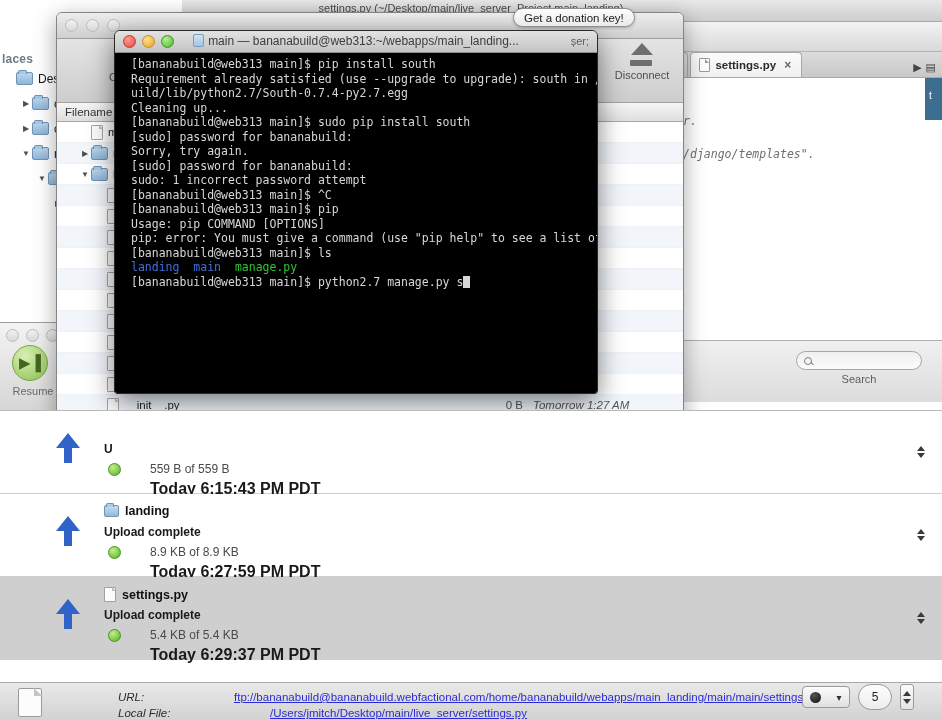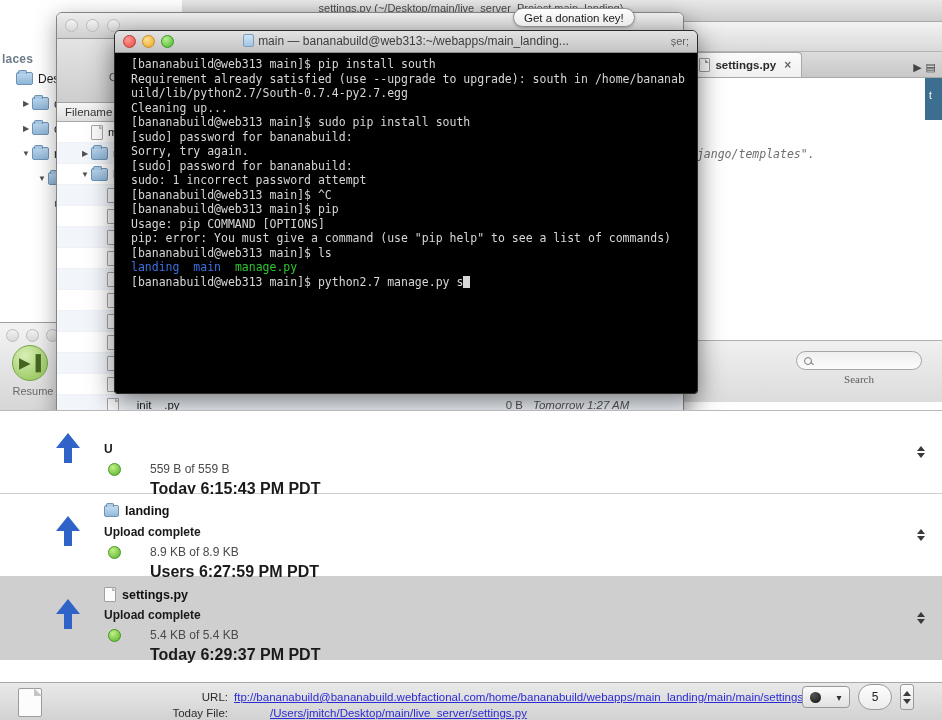--- a/index.html
+++ b/index.html
@@ -107,21 +107,21 @@
     display: flex; align-items: center; padding-left: 7px;
   }
   .mag {
     width: 8px; height: 8px; border: 1.4px solid #7e7e7e; border-radius: 50%;
     position: relative;
   }
   .mag:after { content:''; position:absolute; width:4px; height:1.4px;
     background:#7e7e7e; right:-3px; bottom:-1px; transform: rotate(45deg); }
   .search-label {
     position: absolute; left: 196px; top: 32px; width: 126px;
-    text-align: center; font-size: 11px; color: #5d5d5d; font-family: Liberation Serif, serif;
+    text-align: center; font-size: 11px; color: #5d5d5d;
   }
   .ed-right-accent {
     position:absolute; left:925px; top:78px; width:17px; height:42px;
     background:#3b6e8f;
   }
   .ed-right-accent span{ color:#fff; font-size:10px; position:absolute; left:4px; top:12px;}
 
   
   .finder-win {
     position: absolute; left: 0; top: 0; width: 182px; height: 330px;
@@ -259,21 +259,21 @@
   .ftp-statusbar .cnt{ padding-left:38px; font-weight:bold; }
   .ftp-statusbar .padlock{ margin-left:auto; padding-right:12px; color:#c0622a; font-size:12px;}
   .ftp-bottom {
     position:absolute; left:0; bottom:0; width:626px; height:27px;
     background: linear-gradient(to bottom,#e6e6e6,#cfcfcf);
     border-top:1px solid #a9a9a9;
   }
 
   
   .term-win {
-    position:absolute; left:114px; top:30px; width:584px; height:364px;
+    position:absolute; left:114px; top:30px; width:484px; height:364px;
     border-radius:6px 6px 3px 3px; overflow:hidden;
     box-shadow: 0 8px 26px rgba(0,0,0,.5);
     border:1px solid #2a2a2a;
   }
   .term-titlebar {
     height:22px; width:100%;
     background: linear-gradient(to bottom,#e3e3e3 0%, #c3c3c3 100%);
     border-bottom:1px solid #8e8e8e;
     display:flex; align-items:center; position:relative;
   }
@@ -369,21 +369,21 @@
     background: linear-gradient(to bottom,#e9e9e9,#d2d2d2);
     border-top:1px solid #a8a8a8;
   }
   .insp-doc{
     position:absolute; left:18px; top:5px; width:24px;height:29px;
     background:#fcfcfc;border:1px solid #9b9b9b;border-radius:2px;position:relative;
   }
   .insp-doc:after{content:'';position:absolute;right:-1px;top:-1px;
     border-width:0 8px 8px 0;border-style:solid;
     border-color:transparent transparent #c5c5c5 transparent;}
-  .insp-lbl{ position:absolute; font-size:11.5px; color:#2c2c2c; text-align:right; width:110px;}
+  .insp-lbl{ position:absolute; font-size:11.5px; color:#2c2c2c; width:110px;font-style:italic;}
   .insp-val{ position:absolute; font-size:11.5px; color:#2b2bd6;
              text-decoration:underline; white-space:nowrap; }
   .insp-pop {
     position:absolute; left:802px; top:686px; width:48px; height:22px;
     background: linear-gradient(to bottom,#fcfcfc,#e0e0e0);
     border:1px solid #999; border-radius:4px;
     display:flex; align-items:center; justify-content:space-around;
     font-size:10px; color:#333;
   }
   .pop-dot{ width:11px;height:11px;border-radius:50%;
@@ -764,21 +764,21 @@
       <div class="xfer-row">
         <div class="up-arrow"></div>
         <div class="up-stem"></div>
         <div class="xf-name">
           <span class="xf-fname-fold"></span>
           <span>landing</span>
         </div>
         <div class="xf-status">Upload complete</div>
         <div class="dot-green"></div>
         <div class="xf-size">8.9 KB of 8.9 KB</div>
-        <div class="xf-time">Users 6:27:59 PM PDT</div>
+        <div class="xf-time">Today 6:27:59 PM PDT</div>
         <div class="stepper">
           <i class="up"></i>
           <i class="dn"></i>
         </div>
       </div>
       <div class="xfer-row selected">
         <div class="up-arrow"></div>
         <div class="up-stem"></div>
         <div class="xf-name">
           <span class="xf-fname-doc"></span>
@@ -792,21 +792,21 @@
           <i class="up"></i>
           <i class="dn"></i>
         </div>
       </div>
     </div>
 
   <div class="inspector">
     <div class="insp-doc"></div>
     <div class="insp-lbl" style="left:118px; top:8px;">URL:</div>
     <div class="insp-val" style="left:234px; top:8px;">ftp://bananabuild@bananabuild.webfactional.com/home/bananabuild/webapps/main_landing/main/main/settings.py</div>
-    <div class="insp-lbl" style="left:118px; top:24px;">Today File:</div>
+    <div class="insp-lbl" style="left:118px; top:24px;">Local File:</div>
     <div class="insp-val" style="left:234px; top:24px;margin-left:36px;">/Users/jmitch/Desktop/main/live_server/settings.py</div>
   </div>
   <div class="insp-pop">
     <span class="pop-dot"></span>
     <span>▾</span>
   </div>
   <div class="insp-num">5</div>
   <div class="insp-step">
     <i style="width:0;height:0;border-left:4px solid transparent;border-right:4px solid transparent;border-bottom:5px solid #3a3a3a;"></i>
     <i style="width:0;height:0;border-left:4px solid transparent;border-right:4px solid transparent;border-top:5px solid #3a3a3a;"></i>

